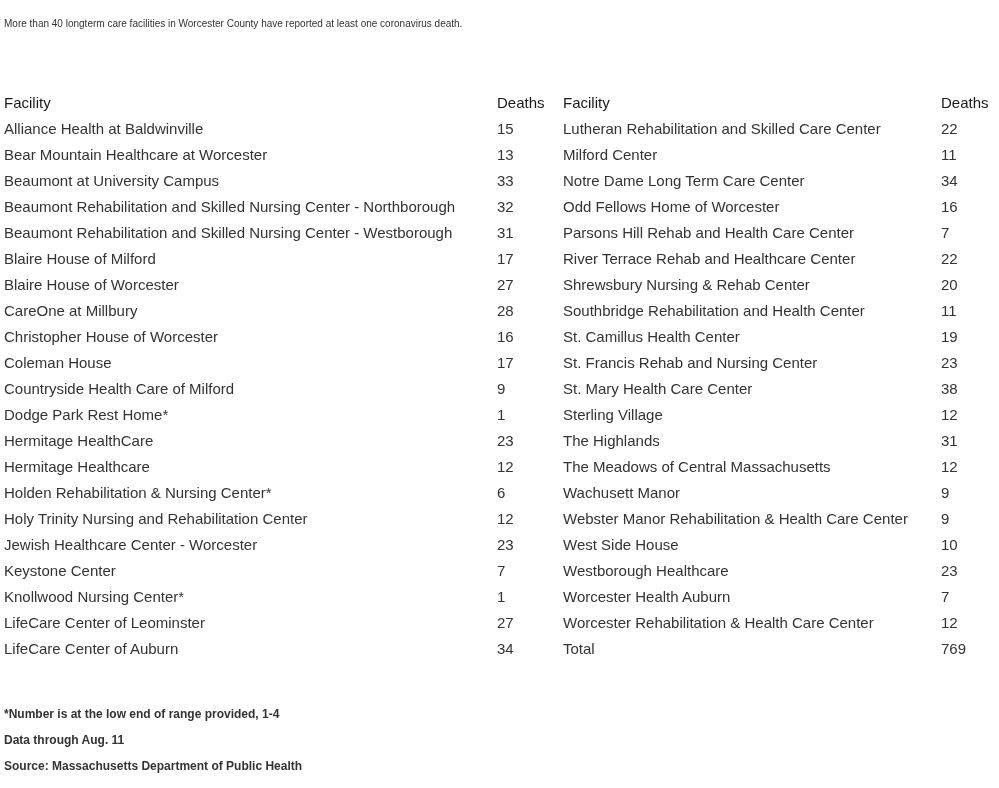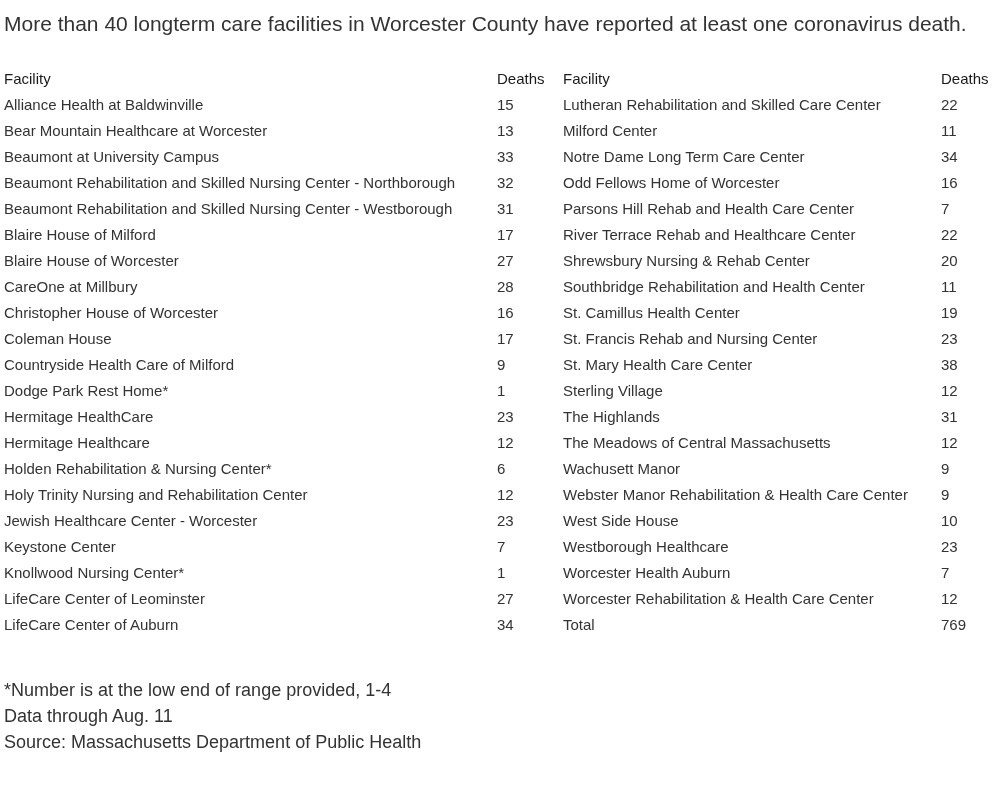--- a/index.html
+++ b/index.html
@@ -13,22 +13,22 @@
     font-family: "Liberation Sans", sans-serif;
     color: #333333;
     overflow: hidden;
   }
   .wrap {
     padding: 13px 0 0 4px;
     box-sizing: border-box;
     width: 999px;
   }
   .intro {
-    margin: 0 0 32px 0;
-    font-size: 21px;
+    margin: 0 0 56px 0;
+    font-size: 10px;
     line-height: 21px;
     color: #333333;
   }
   .tables {
     display: flex;
     align-items: flex-start;
   }
   table {
     border-collapse: collapse;
     table-layout: fixed;
@@ -49,23 +49,24 @@
   .t-left  .col-facility { width: 493px; }
   .t-left  .col-deaths   { width: 66px;  }
   .t-right .col-facility { width: 378px; }
   .t-right .col-deaths   { width: 54px;  }
   .total-row td { }
   .notes {
     margin-top: 39px;
   }
   .notes p {
     margin: 0;
-    font-size: 18px;
+    font-size: 12px;
     line-height: 26px;
     color: #333333;
+    font-weight: bold;
   }
 </style>
 </head>
 <body>
 
 <div class="wrap">
 
   <p class="intro">More than 40 longterm care facilities in Worcester County have reported at least one coronavirus death.</p>
 
   <div class="tables">

